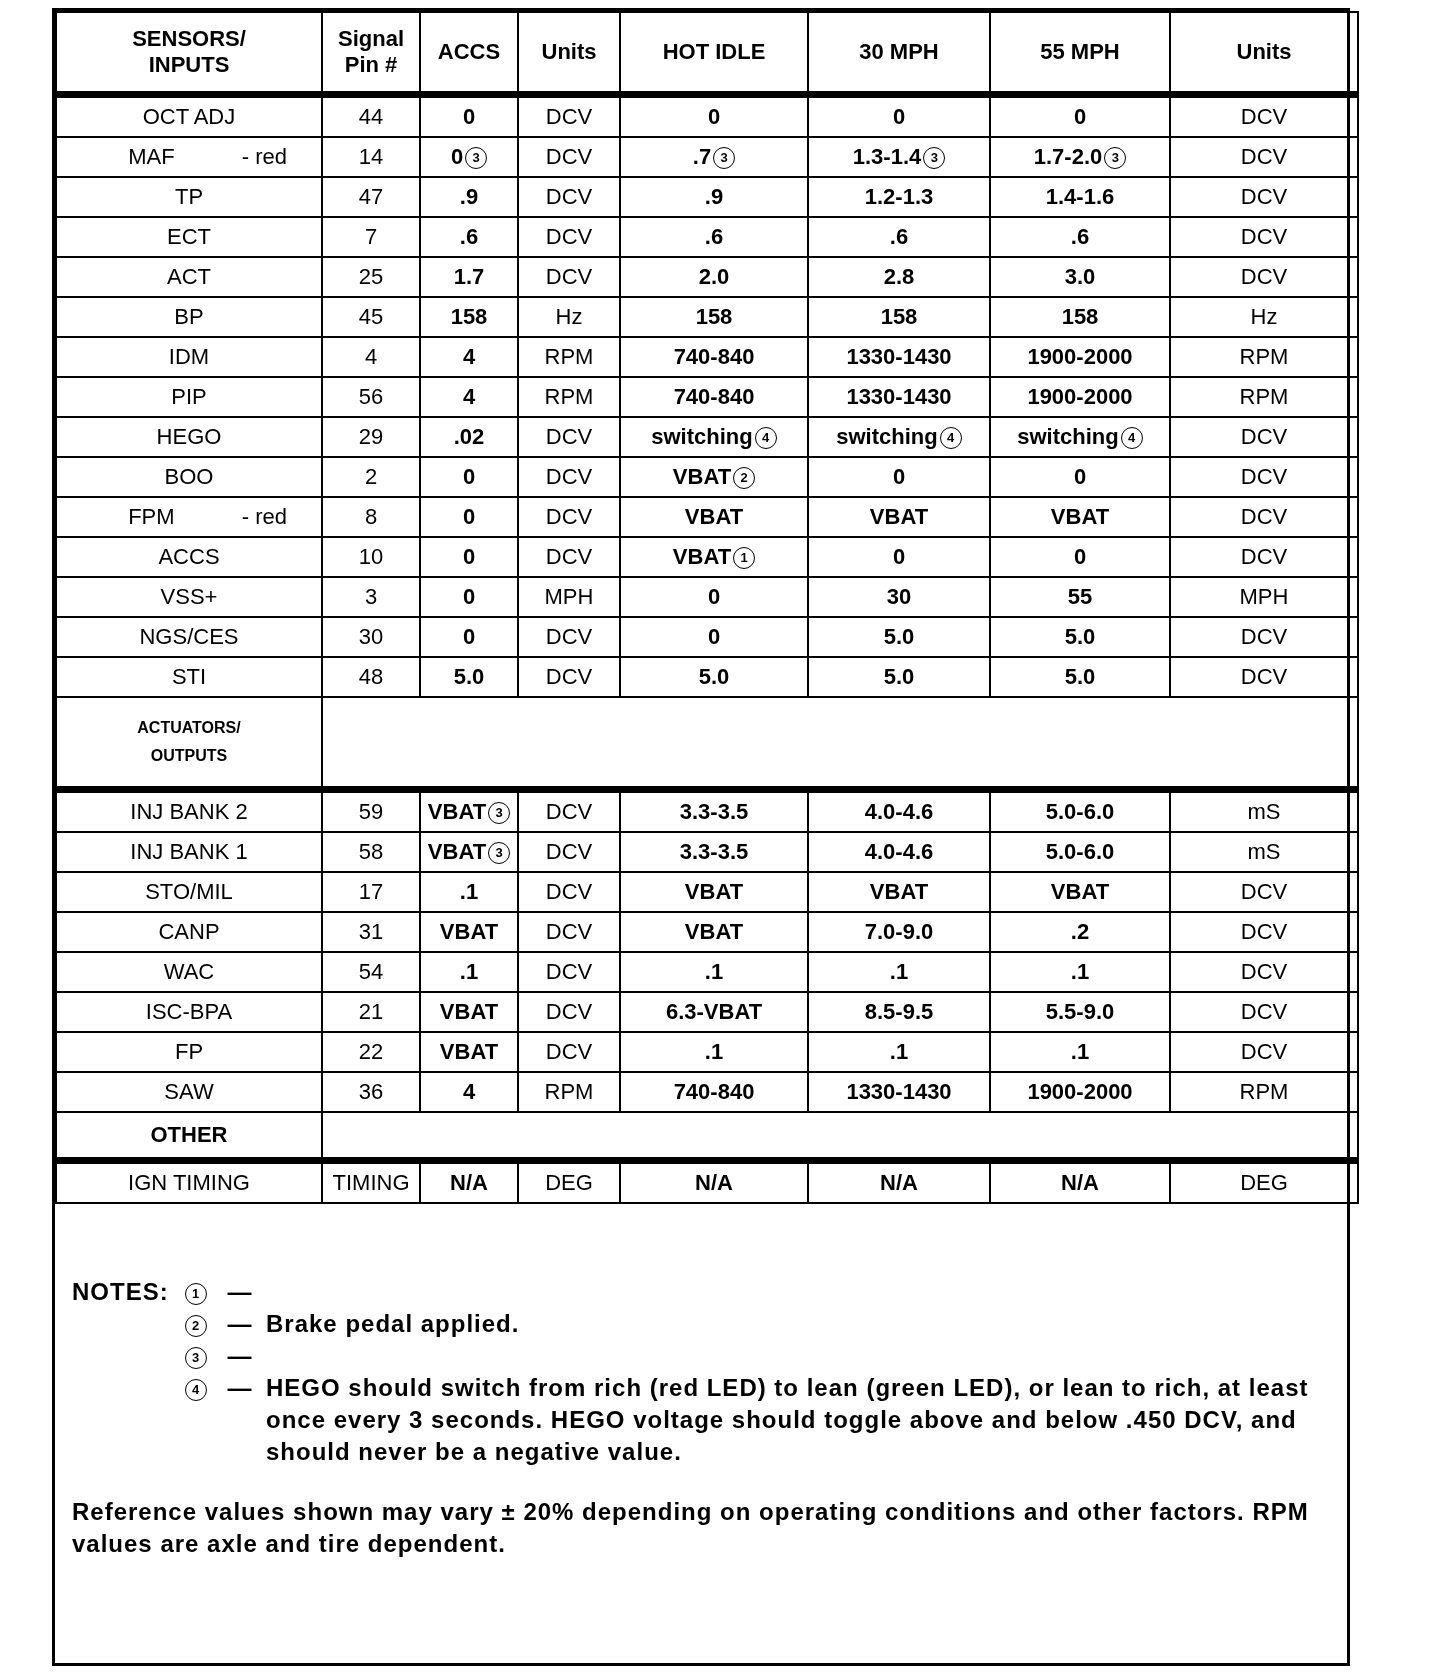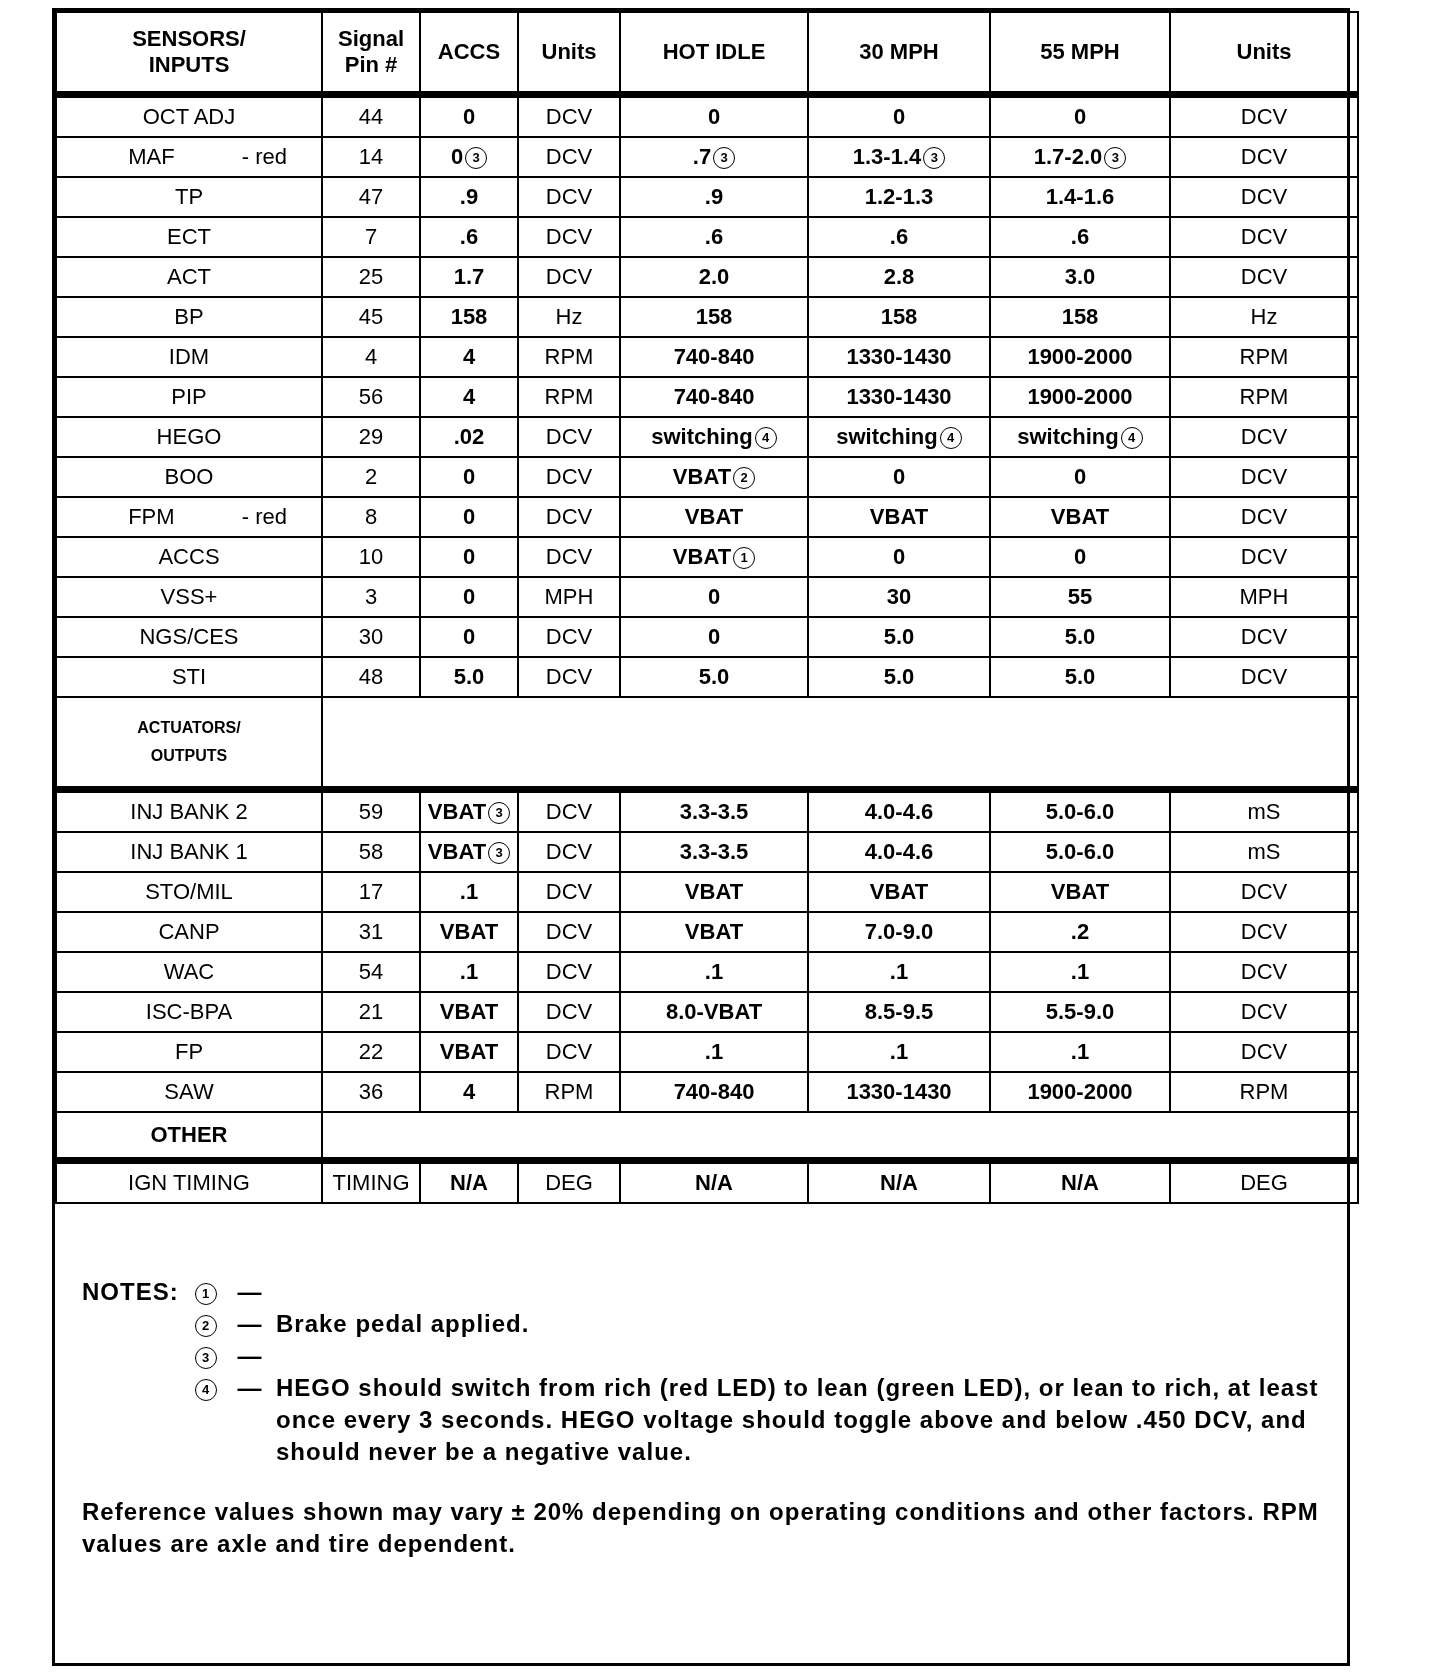--- a/index.html
+++ b/index.html
@@ -16,21 +16,21 @@
   td.label .suffix { float: right; padding-right: 30px; }
   td.pin { font-weight: normal; }
   td.val { font-weight: bold; }
   td.unit { font-weight: normal; }
   tr.section td { height: 88px; }
   tr.section td.sec-title { font-weight: bold; font-size: 16px; line-height: 28px; white-space: normal; }
   tr.section-short td { height: 44px; }
   tr.section td, tr.section-short td { border-bottom: 7px solid #000; }
   tr.section td.blank, tr.section-short td.blank { border-left: 2.5px solid #000; }
   .notes { position: absolute; left: 72px; top: 1276px; width: 1240px; font-weight: bold;
-           font-size: 24px; letter-spacing: 1px; line-height: 32px; margin-left: 10px; }
+           font-size: 24px; letter-spacing: 1px; line-height: 32px; }
   .note-row { display: flex; }
   .note-lead { width: 104px; flex: none; }
   .note-num { width: 38px; flex: none; text-align: center; font-weight: normal; }
   .note-dash { width: 52px; flex: none; text-align: center; }
   .note-text { flex: 1; }
   .circ { display: inline-block; width: 20px; height: 20px; border: 1.5px solid #000; border-radius: 50%;
           font-size: 13px; line-height: 20px; text-align: center; font-weight: bold; vertical-align: middle;
           margin-left: 2px; }
   .footer { margin-top: 28px; }
 </style>
@@ -268,21 +268,21 @@
     <td class="val">.1</td>
     <td class="val">.1</td>
     <td class="val">.1</td>
     <td class="unit">DCV</td>
   </tr>
         <tr>
     <td class="label"><span>ISC-BPA</span><span class="suffix"></span></td>
     <td class="pin">21</td>
     <td class="val">VBAT</td>
     <td class="unit">DCV</td>
-    <td class="val">8.0-VBAT</td>
+    <td class="val">6.3-VBAT</td>
     <td class="val">8.5-9.5</td>
     <td class="val">5.5-9.0</td>
     <td class="unit">DCV</td>
   </tr>
         <tr>
     <td class="label"><span>FP</span><span class="suffix"></span></td>
     <td class="pin">22</td>
     <td class="val">VBAT</td>
     <td class="unit">DCV</td>
     <td class="val">.1</td>

